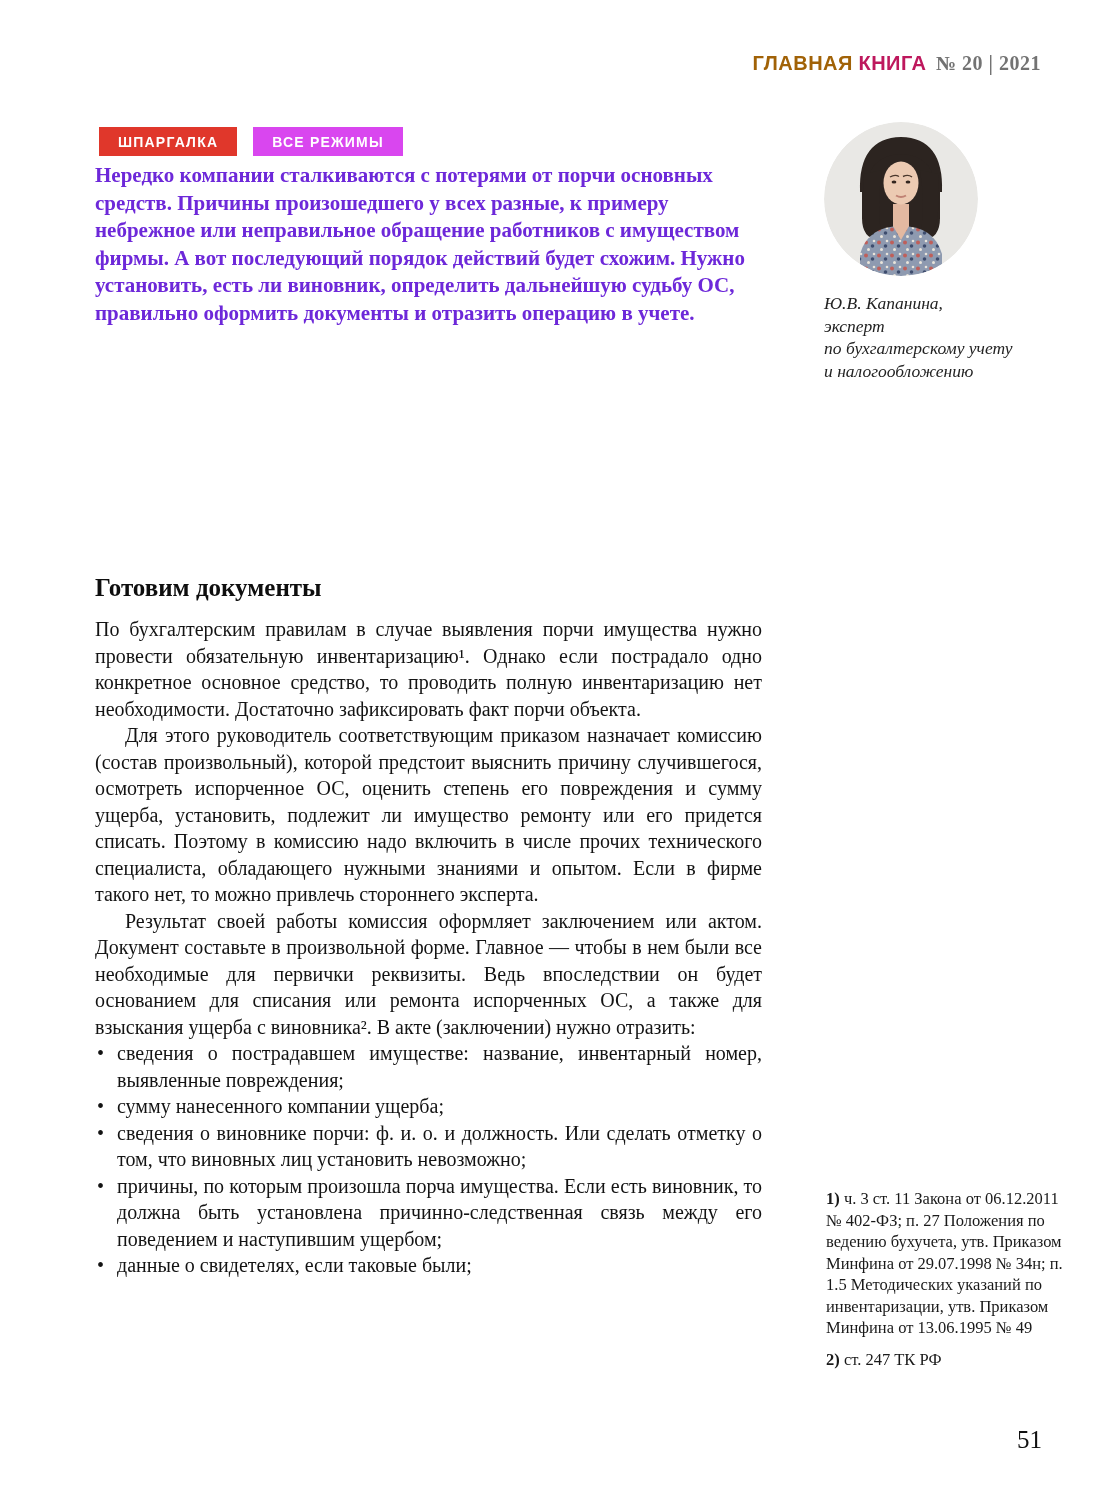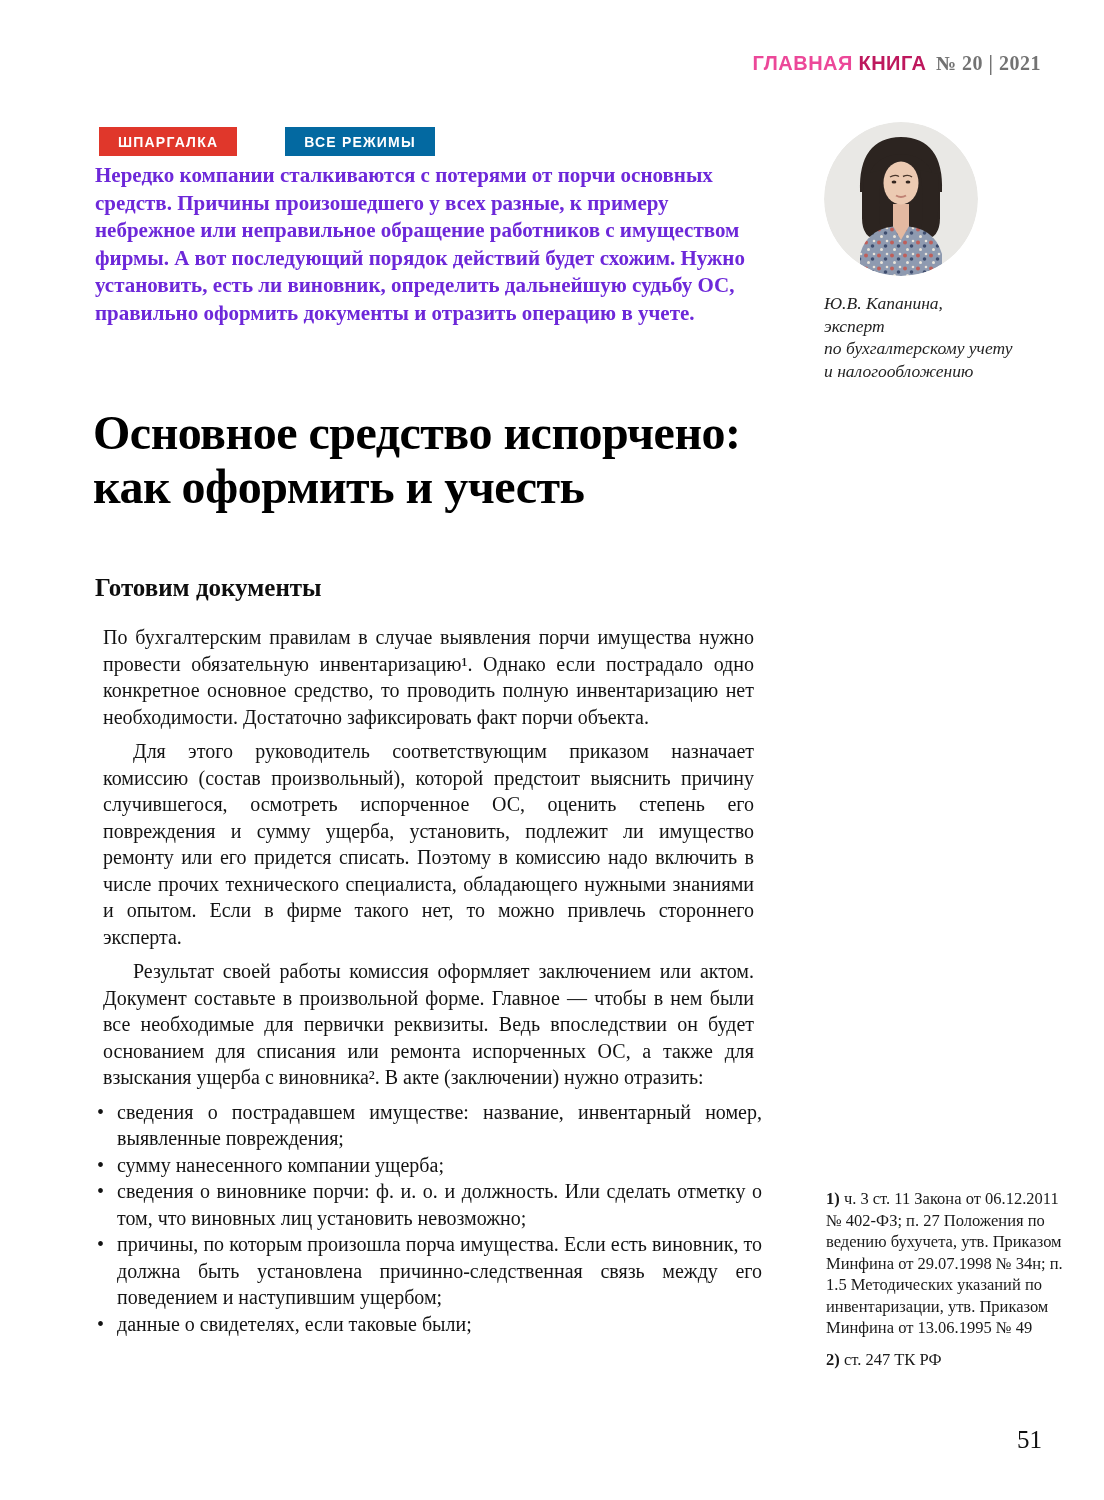--- a/index.html
+++ b/index.html
@@ -19,36 +19,36 @@
     position: absolute;
     top: 52px;
     right: 63px;
     white-space: nowrap;
     font-size: 20px;
     font-weight: bold;
     letter-spacing: 0.5px;
   }
   .masthead .brand {
     font-family: "Liberation Sans", sans-serif;
-    color: #ec4899;
+    color: #a16207;
   }
   .masthead .brand-purple { color: #be185d; }
   .masthead .issue {
     font-family: "Liberation Serif", serif;
     color: #737373;
     margin-left: 4px;
   }
 
   
   .badges {
     position: absolute;
     left: 99px;
     top: 127px;
     display: flex;
-    gap: 8px;
+    gap: 16px;
   }
   .badge {
     height: 29px;
     display: flex;
     align-items: center;
     padding: 0 19px;
     color: #ffffff;
     font-family: "Liberation Sans", sans-serif;
     font-weight: bold;
     font-size: 14px;
@@ -115,21 +115,21 @@
   .body-copy {
     position: absolute;
     left: 95px;
     top: 616px;
     width: 667px;
     font-size: 20px;
     line-height: 26.5px;
     text-align: justify;
     color: #131313;
   }
-  .body-copy p { margin: 8px; font-family: Liberation Serif, serif; }
+  .body-copy p { margin: 0; font-family: Liberation Serif, serif; }
   .body-copy p.indent { text-indent: 30px; }
   ul.bullets {
     list-style: none;
     margin: 0;
     padding: 0;
   }
   ul.bullets li {
     position: relative;
     padding-left: 22px;
   }
@@ -170,21 +170,21 @@
   <div class="masthead">
     <span class="brand">ГЛАВНАЯ</span>
     <span class="brand brand-purple">КНИГА</span>
     <span class="issue">№ 20 | 2021</span>
   </div>
 
   <div class="badges">
     <div class="badge" style="background-color: rgb(224, 55, 43);">
       <span>ШПАРГАЛКА</span>
     </div>
-    <div class="badge" style="background-color: #0369a1; margin-left: 40px;">
+    <div class="badge" style="background-color: #d946ef;">
       <span>ВСЕ РЕЖИМЫ</span>
     </div>
   </div>
 
   <div class="lead">Нередко компании сталкиваются с потерями от порчи основных средств. Причины произошедшего у всех разные, к примеру небрежное или неправильное обращение работников с имуществом фирмы. А вот последующий порядок действий будет схожим. Нужно установить, есть ли виновник, определить дальнейшую судьбу ОС, правильно оформить документы и отразить операцию в учете.</div>
 
   <div class="author">
     <span class="author-photo">
       <svg viewBox="0 0 154 154" width="154" height="154" xmlns="http://www.w3.org/2000/svg">
         <defs>
@@ -224,24 +224,20 @@
       </svg>
     </span>
     <div class="author-caption">
       <div>Ю.В. Капанина,</div>
       <div>эксперт</div>
       <div>по бухгалтерскому учету</div>
       <div>и налогообложению</div>
     </div>
   </div>
 
-  <h1 class="headline" style="margin:0;">
-    <div>Основное средство испорчено:</div>
-    <div>как оформить и учесть</div>
-  </h1>
 
   <h2 class="section-heading" style="margin:0;">Готовим документы</h2>
 
   <div class="body-copy">
     <p>По бухгалтерским правилам в случае выявления порчи имущества нужно провести обязательную инвентаризацию¹. Однако если пострадало одно конкретное основное средство, то проводить полную инвентаризацию нет необходимости. Достаточно зафиксировать факт порчи объекта.</p>
     <p class="indent">Для этого руководитель соответствующим приказом назначает комиссию (состав произвольный), которой предстоит выяснить причину случившегося, осмотреть испорченное ОС, оценить степень его повреждения и сумму ущерба, установить, подлежит ли имущество ремонту или его придется списать. Поэтому в комиссию надо включить в числе прочих технического специалиста, обладающего нужными знаниями и опытом. Если в фирме такого нет, то можно привлечь стороннего эксперта.</p>
     <p class="indent">Результат своей работы комиссия оформляет заключением или актом. Документ составьте в произвольной форме. Главное — чтобы в нем были все необходимые для первички реквизиты. Ведь впоследствии он будет основанием для списания или ремонта испорченных ОС, а также для взыскания ущерба с виновника². В акте (заключении) нужно отразить:</p>
     <ul class="bullets">
       <li>
         <span class="bullet-dot">•</span>

